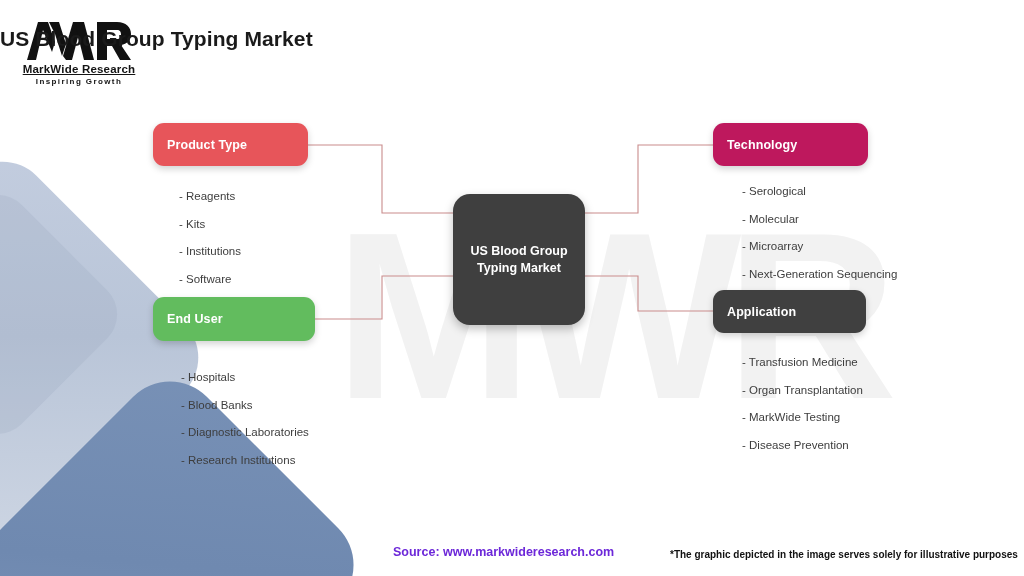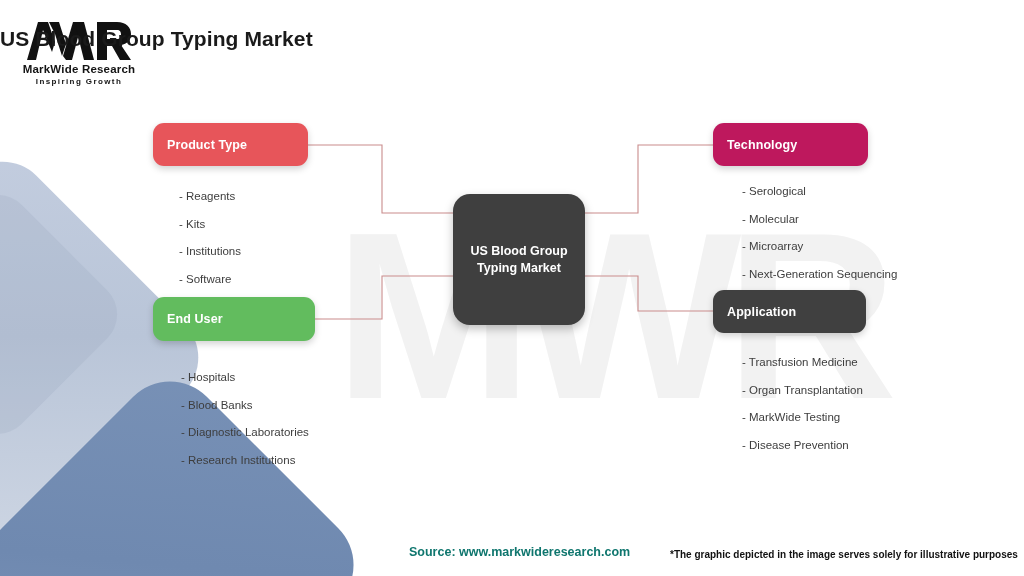--- a/index.html
+++ b/index.html
@@ -83,20 +83,21 @@
     display: block;
     margin: 0 auto;
   }
   .logo-name {
     font-size: 11.5px;
     font-weight: bold;
     color: #141414;
     letter-spacing: 0.2px;
     margin-top: 1px;
     white-space: nowrap;
+    text-decoration: underline;
   }
   .logo-tagline {
     font-size: 8px;
     font-weight: bold;
     color: #141414;
     letter-spacing: 1.4px;
     margin-top: 2px;
     white-space: nowrap;
   }
 
@@ -165,25 +166,25 @@
   }
   .list-product { left: 179px; top: 178px; }
   .list-enduser { left: 181px; top: 359px; }
   .list-tech    { left: 742px; top: 173px; }
   .list-app     { left: 742px; top: 344px; }
   .item-line { display: block; margin-top: 10px; }
 
   
   .footer-source {
     position: absolute;
-    left: 409px;
+    left: 393px;
     top: 545px;
     font-size: 12.5px;
     font-weight: bold;
-    color: #0f766e;
+    color: #6d28d9;
   }
   .footer-note {
     position: absolute;
     left: 670px;
     top: 549px;
     font-size: 10px;
     font-weight: bold;
     color: #121212;
   }
 </style>

